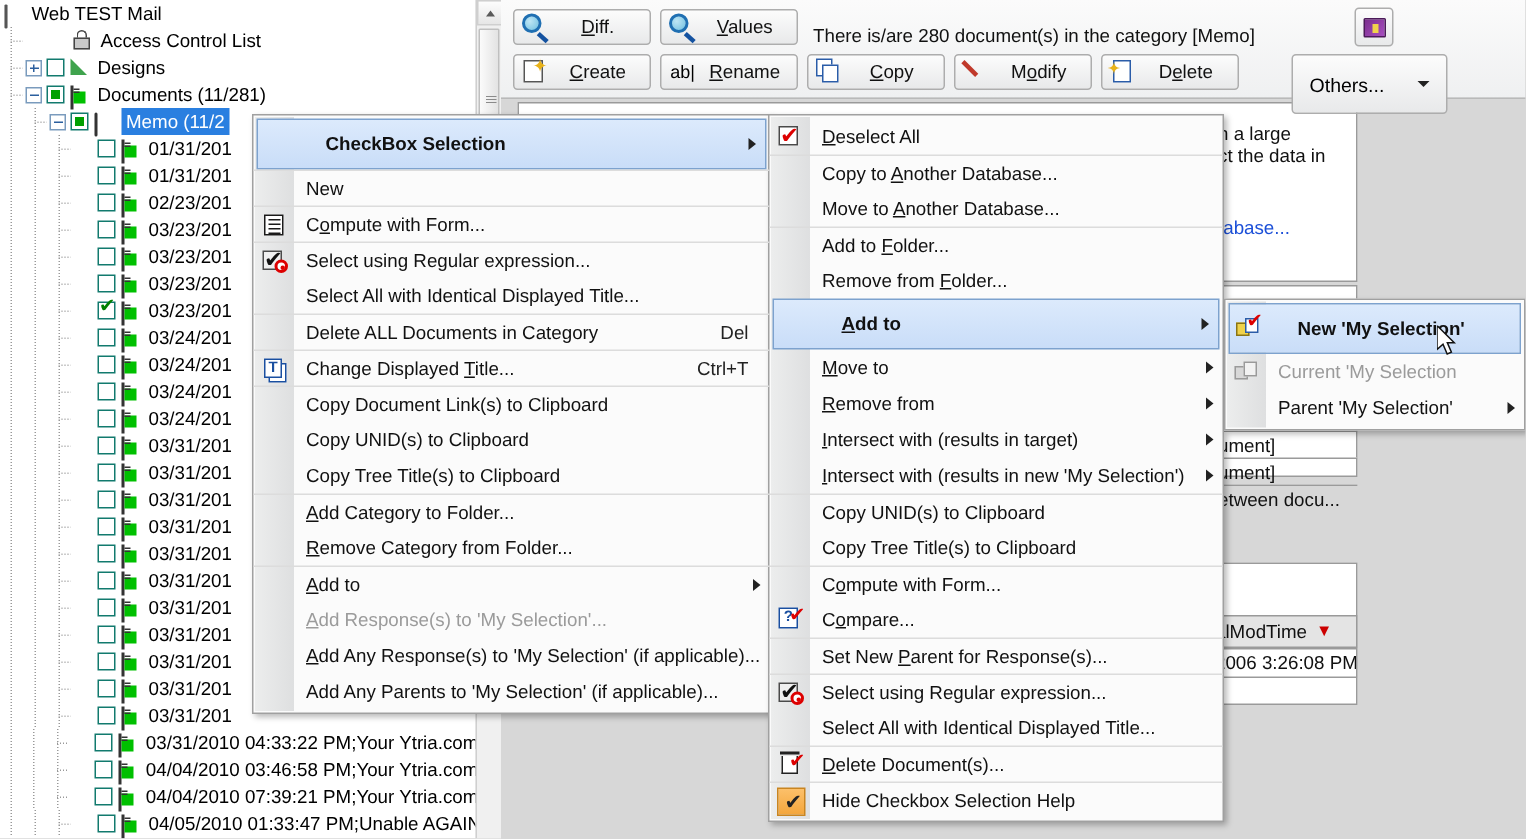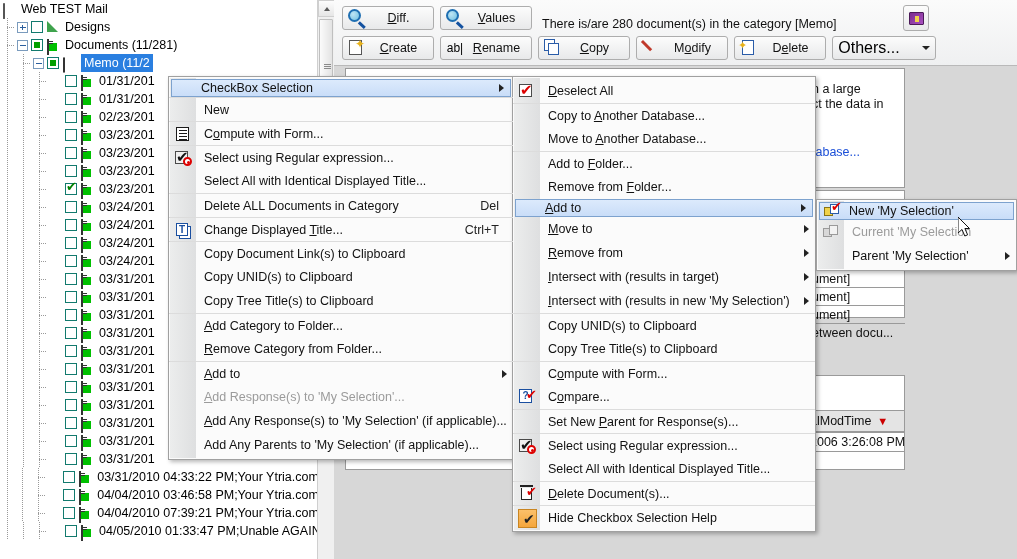--- a/index.html
+++ b/index.html
@@ -128,23 +128,23 @@
   .tb-lbl u { text-decoration: underline; }
   .tb-text {
     position:absolute; font-size:12.5px; color:#111; white-space:nowrap;
   }
   .tb-sq {
     position:absolute; border:1px solid #adadad; border-radius:3px;
     background:linear-gradient(#fcfcfc,#e8e9ea);
     display:flex; align-items:center; justify-content:center;
   }
   .tb-drop {
-    position:absolute; height:24px; border:1px solid #adadad; border-radius:3px;
+    position:absolute; height:40px; border:1px solid #adadad; border-radius:3px;
     background:linear-gradient(#fcfcfc,#e8e9ea);
-    display:flex; align-items:center; justify-content:center; font-size:16px;
+    display:flex; align-items:center; justify-content:center; font-size:13px;margin-left:29px;
   }
   .caret-dn { width:0;height:0;border-left:4px solid transparent;border-right:4px solid transparent;
     border-top:4px solid #222; margin-left:22px; }
 
   
   .mag { position:absolute; left:2px; top:1px; width:13px; height:13px;
     border:2px solid #1f6fb2; border-radius:50%;
     background:radial-gradient(circle at 35% 35%, #bfe6f5, #6fbfe0); }
   .mag::after { content:""; position:absolute; left:9px; top:10px; width:8px; height:2.5px;
     background:#1452a0; transform:rotate(42deg); transform-origin:left center; }
@@ -167,21 +167,21 @@
   .menu .gutter {
     position:absolute; left:1px; top:1px; bottom:1px; width:26px;
     background:linear-gradient(to right,#eceded,#dedfe0);
   }
   .mi {
     position:relative; height:24px; line-height:24px; display:flex; align-items:center;
     padding-left:35px; padding-right:14px; white-space:nowrap; z-index:2;
   }
   .mi.sep-top { border-top:1px solid #dcdcdc; }
   .mi.hl { background:linear-gradient(#dceafc,#c9ddf8); border:1px solid #7da2ce;
-    margin:0 2px; padding-left:29px; height:18px; line-height:22px; }
+    margin:0 2px; padding-left:45px; height:34px; line-height:22px;font-weight:bold; }
   .mi.disabled { color:#9b9b9b; }
   .mi .lab { flex:1; }
   .mi .lab u { text-decoration:underline; }
   .mi .short { color:#222; padding-left:18px; }
   .mi .arr { position:absolute; right:6px; top:50%; transform:translateY(-50%);
     width:0;height:0;border-top:4px solid transparent;border-bottom:4px solid transparent;
     border-left:5px solid #222; }
   .mi .mic { position:absolute; left:5px; top:50%; transform:translateY(-50%);
     width:18px; height:18px; }
   .mi.hl .mic { left:3px; }
@@ -304,20 +304,27 @@
   </div>
 
   <div id="tree-panel">
     <div id="tree-rows">
         <div class="tree-row" style="padding-left: 3px;">
           <span class="ic"><span class="ic-db"></span></span>
           <span class="tree-label">Web TEST Mail</span>
         </div>
         <div class="tree-row">
           <span class="guide tee"></span>
+          <span style="display:inline-block;width:17px;flex:0 0 auto;"></span>
+          <span style="display:inline-block;width:16px;flex:0 0 auto;"></span>
+          <span class="ic"><span style="display:inline-block;position:relative;width:11px;height:13px;"><i style="position:absolute;left:2px;top:0;width:7px;height:6px;border:1.5px solid #444;border-bottom:none;border-radius:4px 4px 0 0;display:block;"></i><i style="position:absolute;left:0;top:5px;width:11px;height:8px;background:#c9c9c9;border:1px solid #444;display:block;"></i></span></span>
+          <span class="tree-label">Access Control List</span>
+        </div>
+        <div class="tree-row">
+          <span class="guide tee"></span>
           <span class="expander plus"></span>
           <span class="cbx"></span>
           <span class="ic"><span class="ic-des"></span></span>
           <span class="tree-label">Designs</span>
         </div>
         <div class="tree-row">
           <span class="guide tee"></span>
           <span class="expander"></span>
           <span class="cbx filled"></span>
           <span class="ic"><span class="ic-doc"></span></span>

